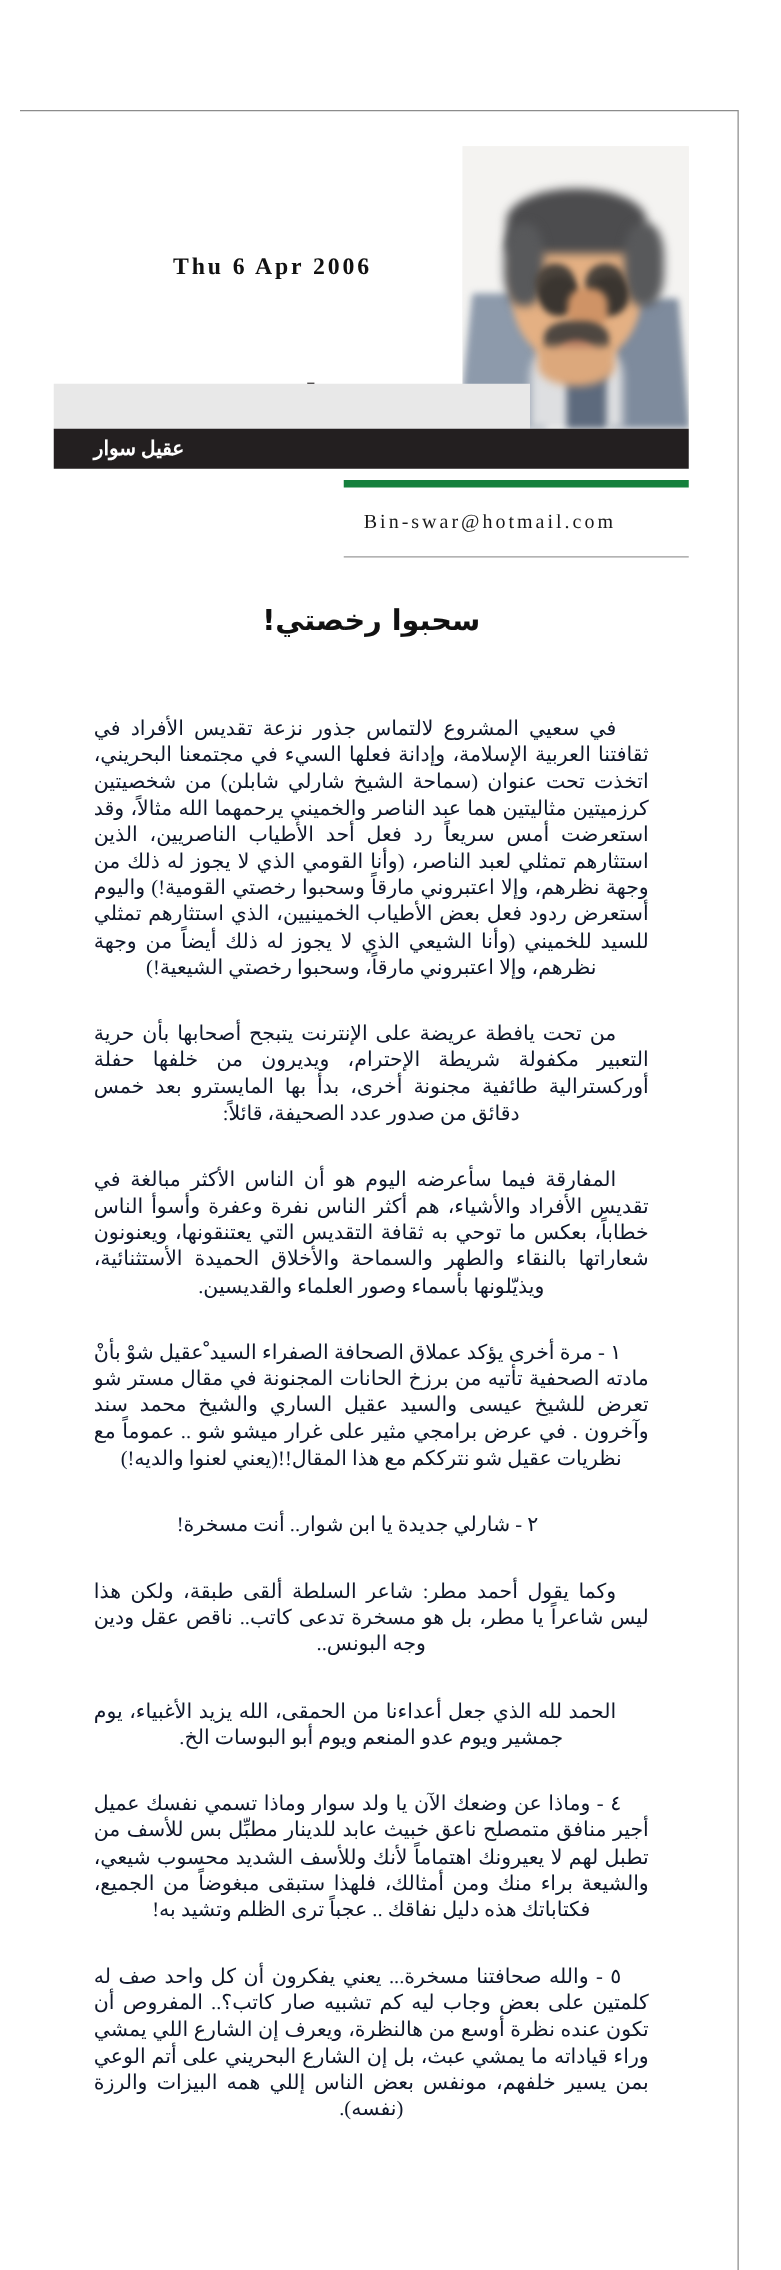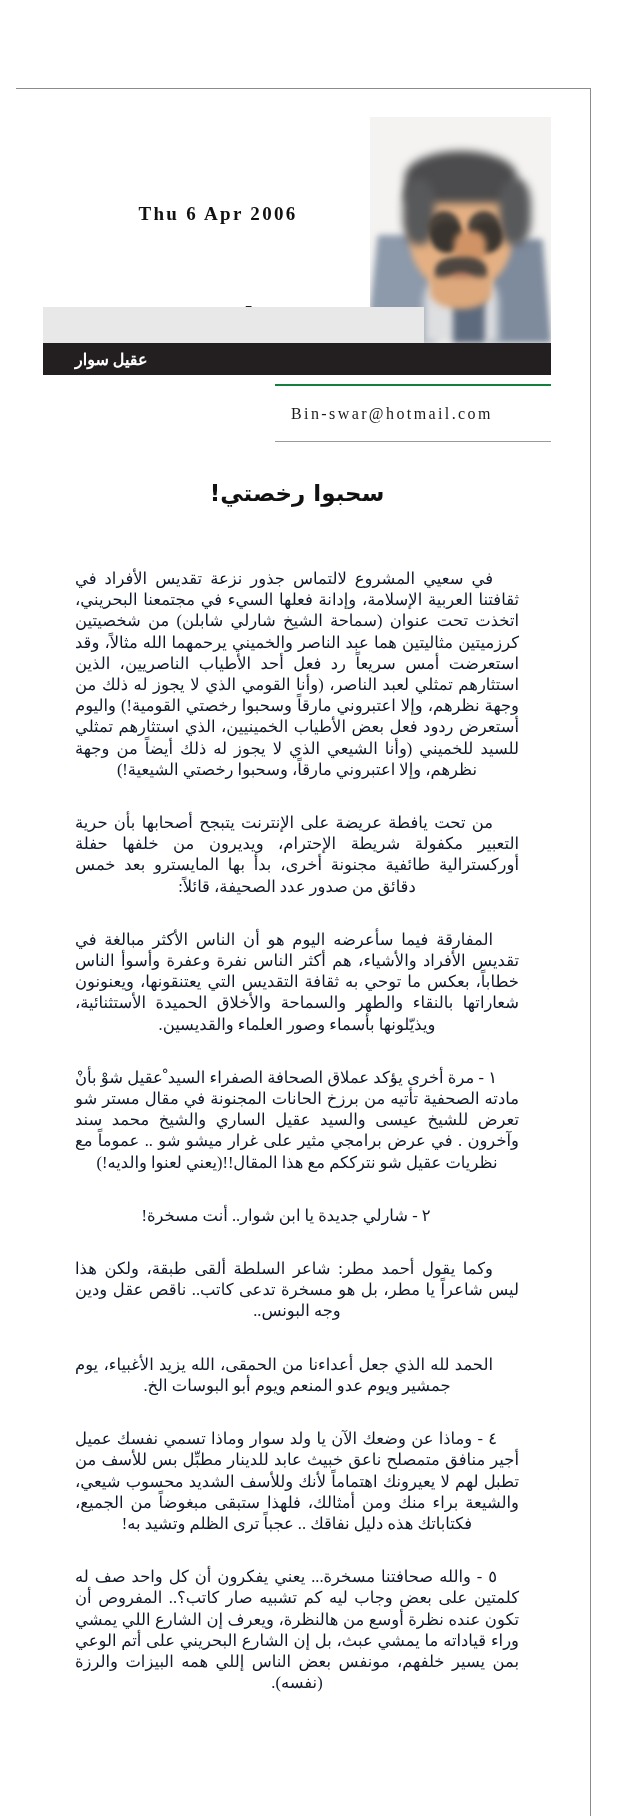--- a/index.html
+++ b/index.html
@@ -164,21 +164,21 @@
     font-family: Liberation Serif, serif;
     font-size: 16px;
     font-weight: 700;
     padding-right: 180px;
     box-sizing: border-box;
   }
 
   
   .email-wrap {
     margin: 20px 23px 0 23px;
-    border-top: 2px solid #15803d;
+    border-top: 6px solid #15803d;
     border-bottom: 1px solid #9a9a9a;
     padding: 3px 0 2px 0;
     width: 276px;
   }
   .email {
     direction: ltr;
     text-align: left;
     font-family: "Liberation Serif", serif;
     font-size: 16px;
     letter-spacing: 2.4px;

